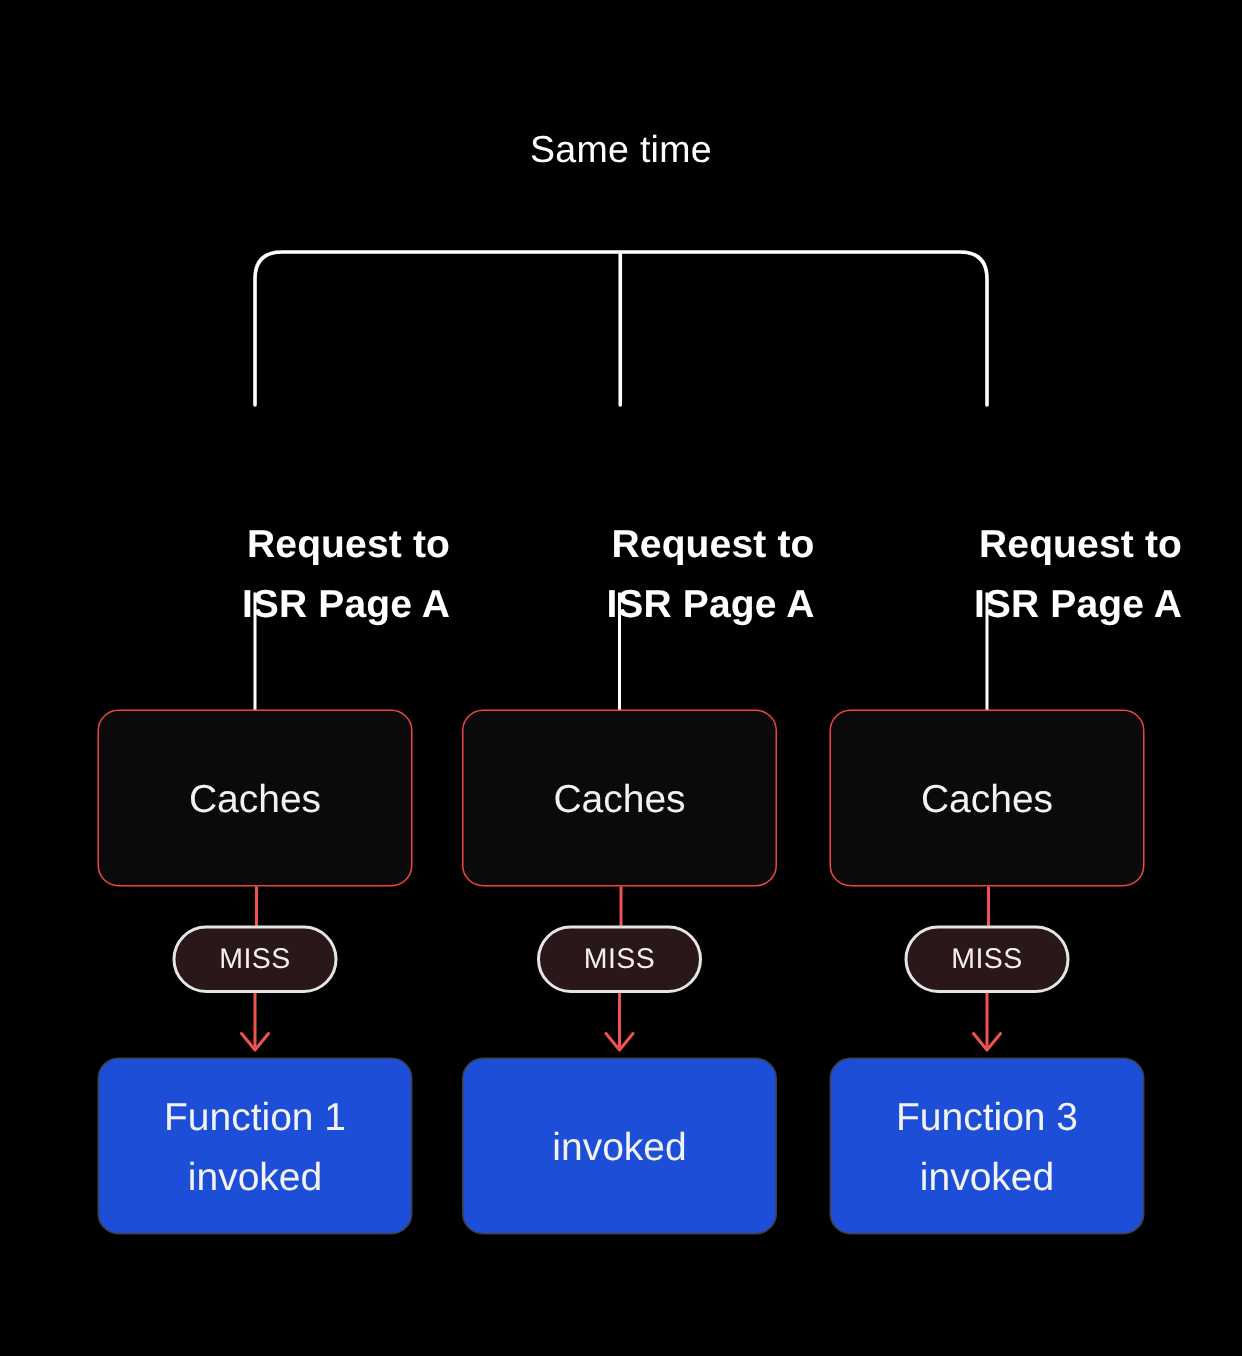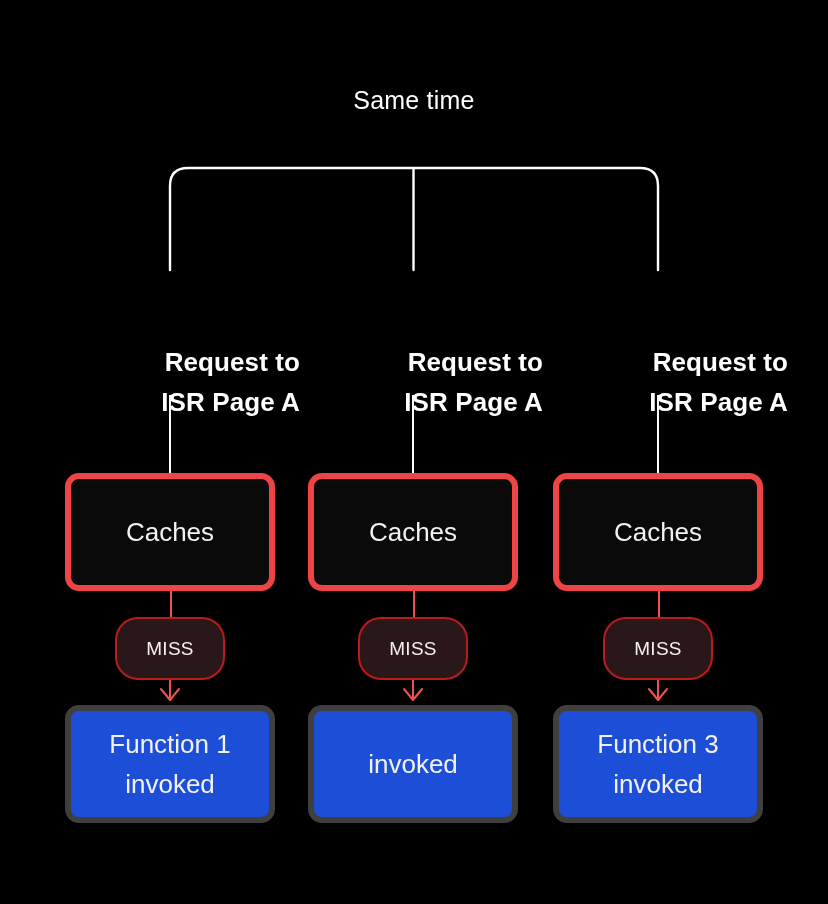--- a/index.html
+++ b/index.html
@@ -60,21 +60,21 @@
     letter-spacing: 0.1px;
     margin-top: 44px;
   }
 
   .node-box {
     position: absolute;
     left: 25px;
     width: 210px;
     border-radius: 14px;
     background: #0a0a0a;
-    border: 6px solid #ef4444;
+    border: 1px solid #ef4444;
     display: flex;
     align-items: center;
     justify-content: center;
     text-align: center;
     color: #f2f2f2;
   }
   .cache-box {
     top: 473px;
     height: 118px;
     font-size: 26px;
@@ -110,24 +110,24 @@
     height: 27px;
     background: #ef5350;
   }
 
   
   .miss-pill {
     position: absolute;
     top: 617px;
     left: 75px;
     width: 110px;
-    height: 63px;
+    height: 45px;
     border-radius: 23px;
     background: #2a1719;
-    border: 2px solid #b91c1c;
+    border: 2px solid #e5e5e5;
     display: flex;
     align-items: center;
     justify-content: center;
     color: #f5f0f0;
     font-size: 19px;
     font-weight: 400;
     letter-spacing: 0.3px;
     z-index: 3;
   }
 

